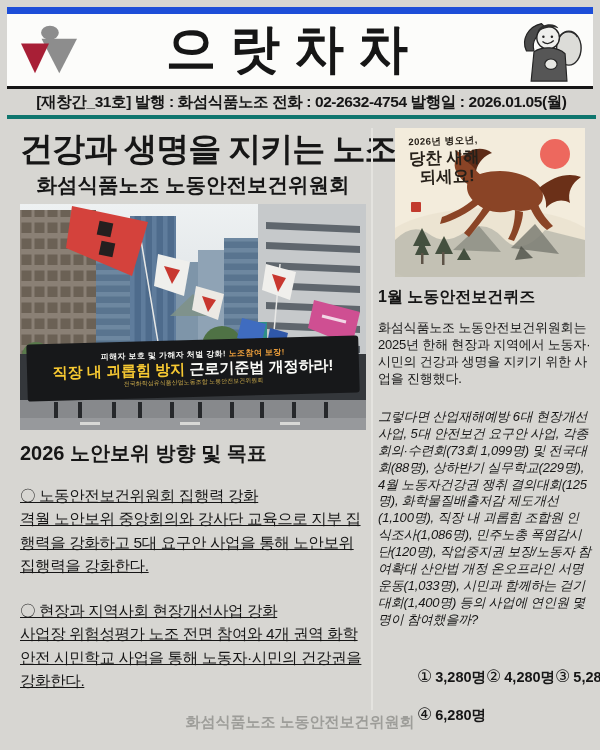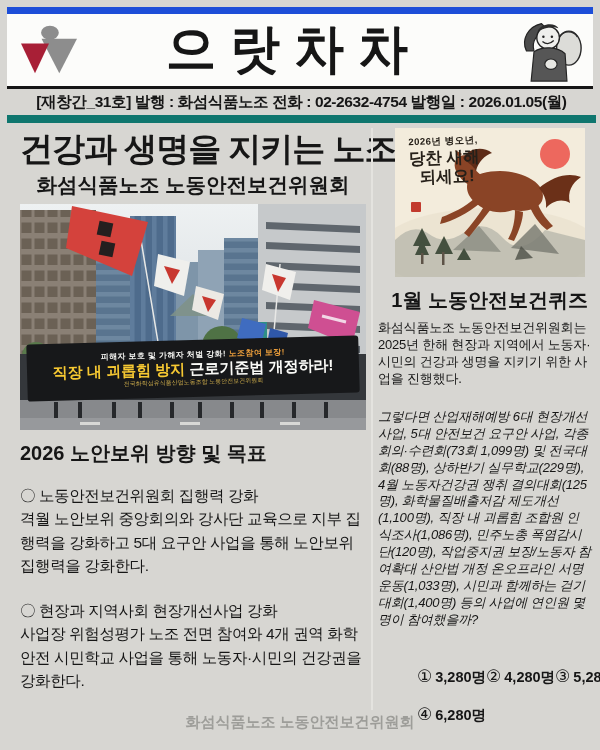--- a/index.html
+++ b/index.html
@@ -17,21 +17,21 @@
   }
   .logo { width:56px; height:52px; margin-left:14px; flex:0 0 auto; }
   .masthead-title {
     flex:1; text-align:center; font-size:50px; font-weight:900;
     letter-spacing:14px; transform:scaleY(1.06); margin-top:-2px; white-space:nowrap;
   }
   .worker { width:78px; height:66px; margin-right:4px; flex:0 0 auto; }
   
   .info-bar {
     position:absolute; left:7px; right:4px; top:89px; height:26px;
-    border-bottom:8px solid #0f766e;
+    border-bottom:4px solid #0f766e;
     display:flex; align-items:center; justify-content:center;
     font-weight:700; font-size:15.5px; letter-spacing:-0.4px; white-space:nowrap;
   }
   
   .page-title {
     position:absolute; left:20px; top:127px; margin:0;
     font-size:33px; font-weight:900; letter-spacing:-1px; white-space:nowrap;
   }
   .page-subtitle {
     position:absolute; left:20px; top:171px; width:346px; margin:0; text-align:center;
@@ -48,36 +48,36 @@
     line-height:1.25; text-align:center;
   }
   .banner-line1 { font-size:8px; font-weight:700; color:#f2f2ef; letter-spacing:0.4px; white-space:nowrap; }
   .banner-line1 .accent { color:#f0a13c; }
   .banner-line2 { font-size:15px; font-weight:900; white-space:nowrap; }
   .banner-line2 .yellow { color:var(--banner-yellow,#f6c832); }
   .banner-line2 .white { color:#fbfbf8; }
   .banner-caption { font-size:6px; color:#c8a84a; margin-top:1px; white-space:nowrap; }
   
   .left-heading { position:absolute; left:20px; top:440px; margin:0; font-size:20px; font-weight:800; white-space:nowrap;text-align:right; }
-  .left-para { position:absolute; left:20px; width:350px; margin:0; font-size:15.5px; line-height:1.5; letter-spacing:-0.4px; }
+  .left-para { position:absolute; left:20px; width:350px; margin:0; font-size:15.5px; line-height:1.5; letter-spacing:-0.4px;text-decoration:underline; }
   .left-para .pt { display:block; }
   #para1 { top:484px; }
   #para2 { top:599px; }
   
   .newyear-card {
     position:absolute; left:395px; top:128px; width:190px; height:149px; margin:0;
     background:var(--card-cream,#f3ecdc); overflow:hidden;
   }
   .newyear-card svg { position:absolute; inset:0; width:100%; height:100%; }
   .ny-text { position:absolute; left:14px; top:7px; transform:rotate(-2deg); color:#262019; }
   .ny-line1 { font-size:9.5px; font-weight:700; letter-spacing:0.5px; white-space:nowrap; }
   .ny-line2, .ny-line3 { font-size:16.5px; font-weight:800; line-height:1.18; white-space:nowrap; }
   .ny-line3 { padding-left:10px; }
   .seal { position:absolute; left:16px; top:74px; width:10px; height:10px; background:var(--seal-red,#c23b2e); border-radius:1px; }
-  .quiz-heading { position:absolute; left:378px; top:287px; width:210px; margin:0; text-align:right; font-size:20px; font-weight:800; white-space:nowrap; }
+  .quiz-heading { position:absolute; left:378px; top:287px; width:210px; margin:0; text-align:left; font-size:16px; font-weight:800; white-space:nowrap; }
   .quiz-text { position:absolute; left:378px; width:213px; margin:0; font-size:13px; line-height:1.3; letter-spacing:-0.2px; }
   #quiz-intro { top:320px; }
   #quiz-question { top:409px;font-style:italic; }
   .options {
     position:absolute; left:391px; top:666px; width:198px;
     display:grid; grid-template-columns:1fr 1fr 1fr; row-gap:17px;
     font-size:14.5px; font-weight:700; white-space:nowrap;margin-left:26px;
   }
   .option .num { font-size:17px; font-weight:400; margin-right:3px; }
   

